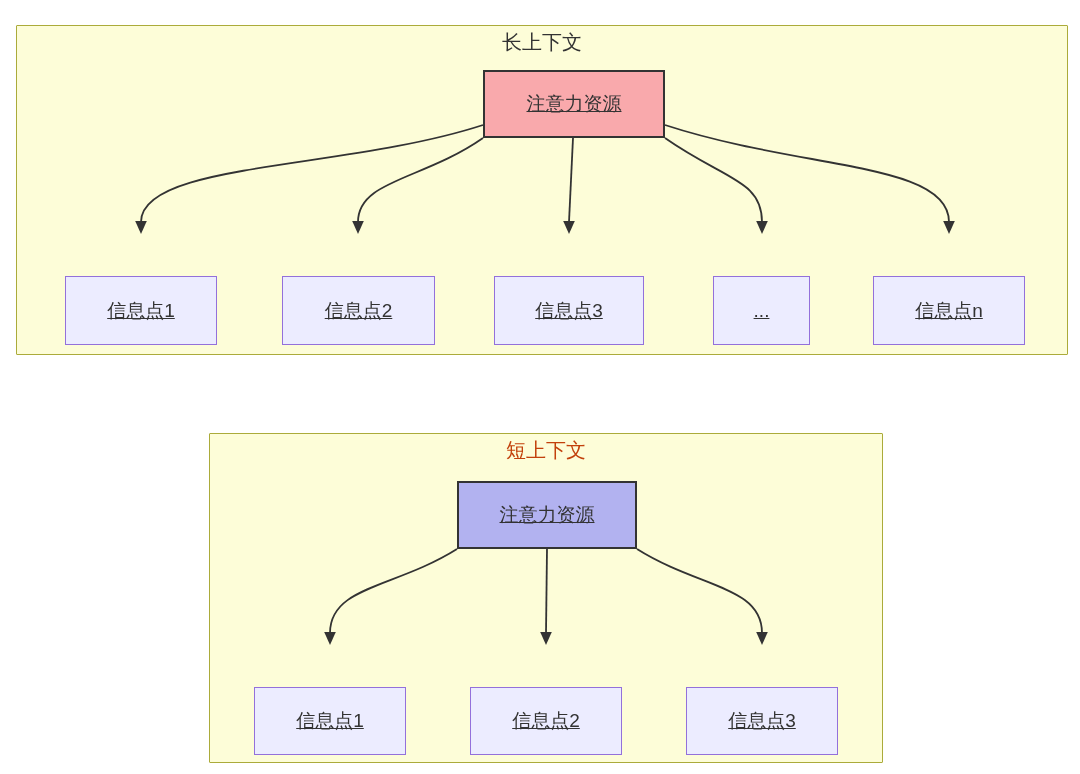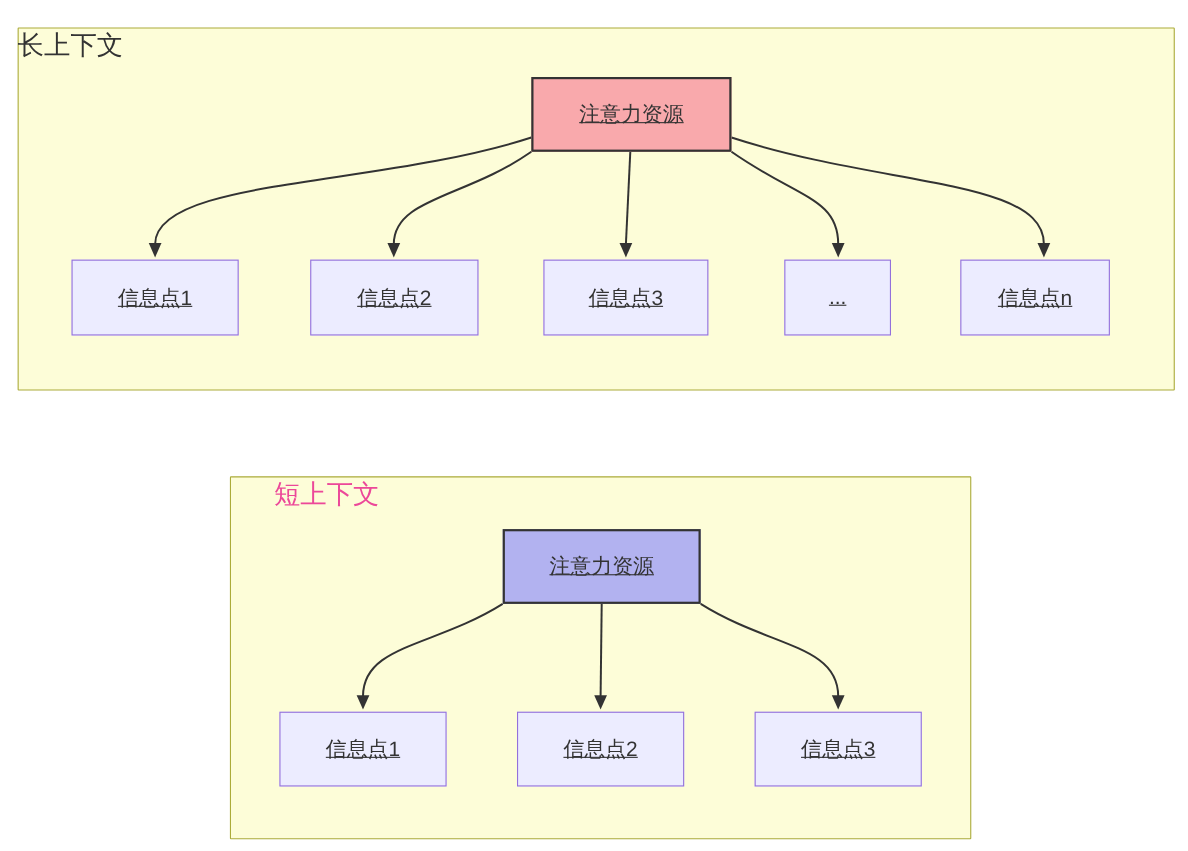--- a/index.html
+++ b/index.html
@@ -17,22 +17,22 @@
   }
   .frame {
     position: absolute;
     box-sizing: border-box;
     border: 1.5px solid;
     border-radius: 1px;
     z-index: 0;
   }
   .frame-title {
     position: absolute;
-    text-align: left;
-    font-size: 24px;
+    text-align: center;
+    font-size: 20px;
     line-height: 22px;
     z-index: 3;
     white-space: nowrap;
   }
   .edge-layer {
     position: absolute;
     left: 0;
     top: 0;
     z-index: 1;
   }
@@ -42,20 +42,21 @@
     display: flex;
     align-items: center;
     justify-content: center;
     font-size: 19px;
     white-space: nowrap;
     z-index: 2;
     text-decoration: underline;
   }
   .node.target {
     border: 1.4px solid;
+    margin-top: 40px;
   }
   .node.source {
     border: 2.6px solid;
   }
 </style>
 </head>
 <body>
 
 <div class="canvas" id="canvas" style="width: 1080px; height: 774px; background: rgb(255, 255, 255);">
   <svg class="edge-layer" id="edge-layer" width="1080" height="774" viewBox="0 0 1080 774">
@@ -76,20 +77,20 @@
       <path d="M 637 549 C 699 588, 762 586, 762 633" fill="none" stroke="#333333" stroke-width="1.8"></path>
       <polygon points="756.2,632 767.8,632 762,645" fill="#333333"></polygon>
     </svg>
 <div class="frame" style="left: 16px; top: 25px; width: 1052px; height: 330px; background: rgb(253, 253, 216); border-color: rgb(171, 171, 58);"></div>
     <div class="frame-title" style="left: 16px; top: 31px; width: 1052px; color: rgb(51, 51, 51);">长上下文</div>
     <div class="node source" style="left: 483px; top: 70px; width: 182px; height: 68px; background: rgb(249, 169, 172); border-color: rgb(51, 51, 51); color: rgb(51, 51, 51);">注意力资源</div>
     <div class="node target" style="left: 65px; top: 236px; width: 152px; height: 69px; background: rgb(236, 236, 255); border-color: rgb(147, 112, 219); color: rgb(51, 51, 51);">信息点1</div>
     <div class="node target" style="left: 282px; top: 236px; width: 153px; height: 69px; background: rgb(236, 236, 255); border-color: rgb(147, 112, 219); color: rgb(51, 51, 51);">信息点2</div>
     <div class="node target" style="left: 494px; top: 236px; width: 150px; height: 69px; background: rgb(236, 236, 255); border-color: rgb(147, 112, 219); color: rgb(51, 51, 51);">信息点3</div>
     <div class="node target" style="left: 713px; top: 236px; width: 97px; height: 69px; background: rgb(236, 236, 255); border-color: rgb(147, 112, 219); color: rgb(51, 51, 51);">...</div>
-    <div class="node target" style="left: 873px; top: 236px; width: 136px; height: 69px; background: rgb(236, 236, 255); border-color: rgb(147, 112, 219); color: rgb(51, 51, 51);">信息点n</div>
+    <div class="node target" style="left: 873px; top: 236px; width: 152px; height: 69px; background: rgb(236, 236, 255); border-color: rgb(147, 112, 219); color: rgb(51, 51, 51);">信息点n</div>
     <div class="frame" style="left: 209px; top: 433px; width: 674px; height: 330px; background: rgb(253, 253, 216); border-color: rgb(171, 171, 58);"></div>
-    <div class="frame-title" style="left: 209px; top: 439px; width: 674px; color: #ec4899; padding-left: 40px;">短上下文</div>
+    <div class="frame-title" style="left: 209px; top: 439px; width: 674px; color: #c2410c;">短上下文</div>
     <div class="node source" style="left: 457px; top: 481px; width: 180px; height: 68px; background: rgb(178, 178, 240); border-color: rgb(51, 51, 51); color: rgb(51, 51, 51);">注意力资源</div>
     <div class="node target" style="left: 254px; top: 647px; width: 152px; height: 68px; background: rgb(236, 236, 255); border-color: rgb(147, 112, 219); color: rgb(51, 51, 51);">信息点1</div>
     <div class="node target" style="left: 470px; top: 647px; width: 152px; height: 68px; background: rgb(236, 236, 255); border-color: rgb(147, 112, 219); color: rgb(51, 51, 51);">信息点2</div>
     <div class="node target" style="left: 686px; top: 647px; width: 152px; height: 68px; background: rgb(236, 236, 255); border-color: rgb(147, 112, 219); color: rgb(51, 51, 51);">信息点3</div>
   </div>
 
 </body></html>

